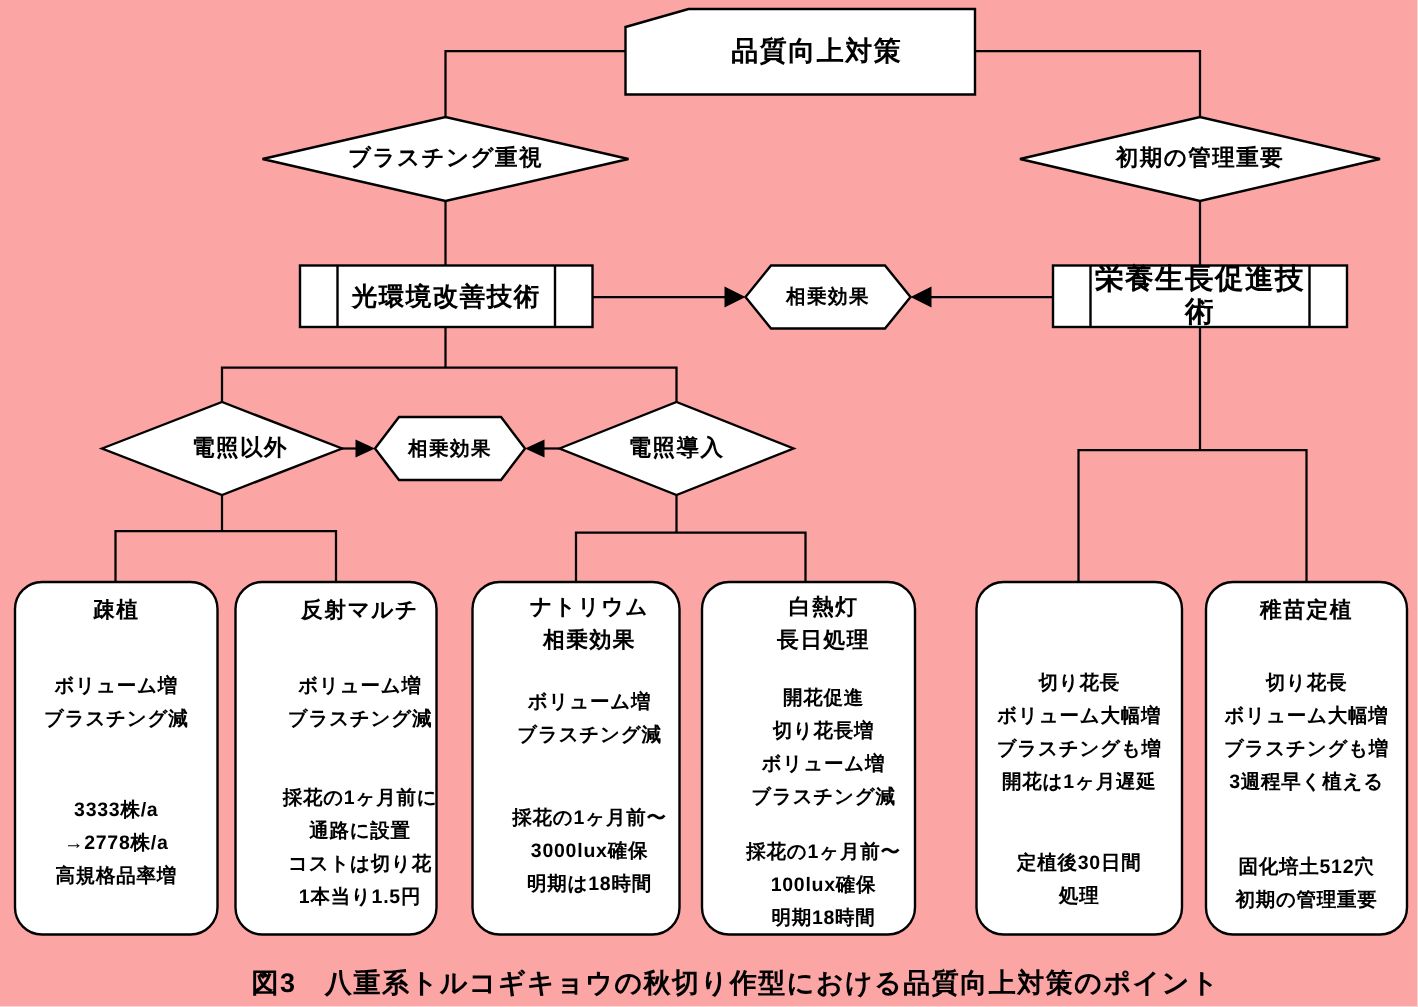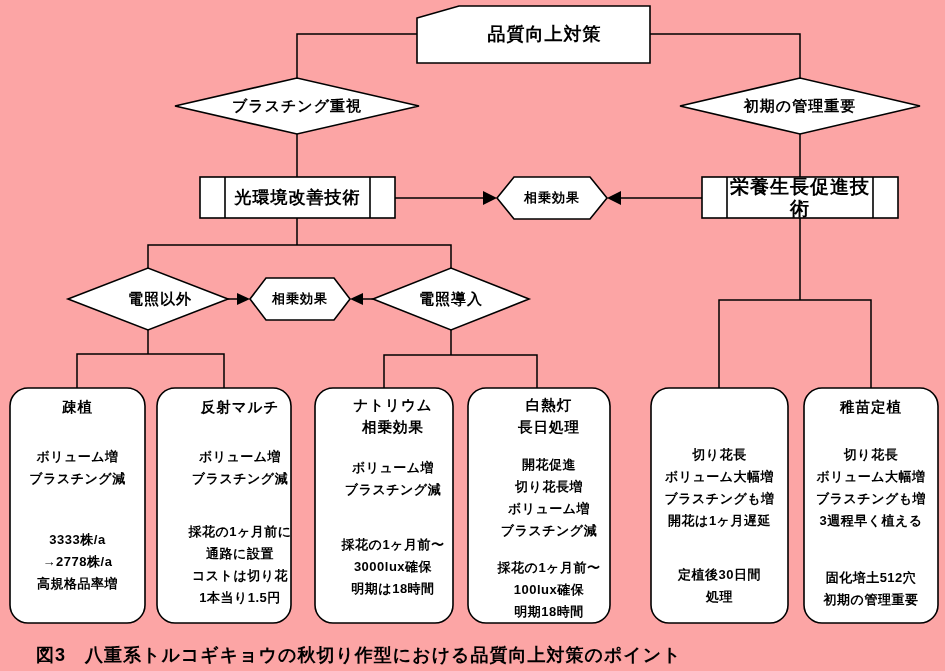--- a/index.html
+++ b/index.html
@@ -34,21 +34,21 @@
   .box-title{top:8px;font-size:14.5px;letter-spacing:1px;}
   .box-title div,.box-effects div,.box-details div{line-height:22px;}
   .box-effects,.box-details{font-size:13px;letter-spacing:0.5px;}
   .box1 .box-effects{top:58px}.box1 .box-details{top:141px}
   .box2 .box-effects{top:58px}.box2 .box-details{top:133px}
   .box3 .box-title{top:6px}.box3 .box-effects{top:69px}.box3 .box-details{top:146px}
   .box4 .box-title{top:6px}.box4 .box-effects{top:66px}.box4 .box-details{top:169px}
   .box5 .box-effects{top:56px}.box5 .box-details{top:176px}
   .box6 .box-effects{top:56px}.box6 .box-details{top:179px}
   .caption{
-    position:absolute;left:0;right:0;top:643px;
+    position:absolute;left:0;right:0;top:643px;text-align:center;
     font-size:18px;font-weight:bold;letter-spacing:1px;padding-left:36px;
   }
 </style>
 </head>
 <body>
 
 <div class="canvas">
 
   <svg width="945" height="671" viewBox="0 0 945 671">
     <g stroke="#000" stroke-width="1.5" fill="none">

